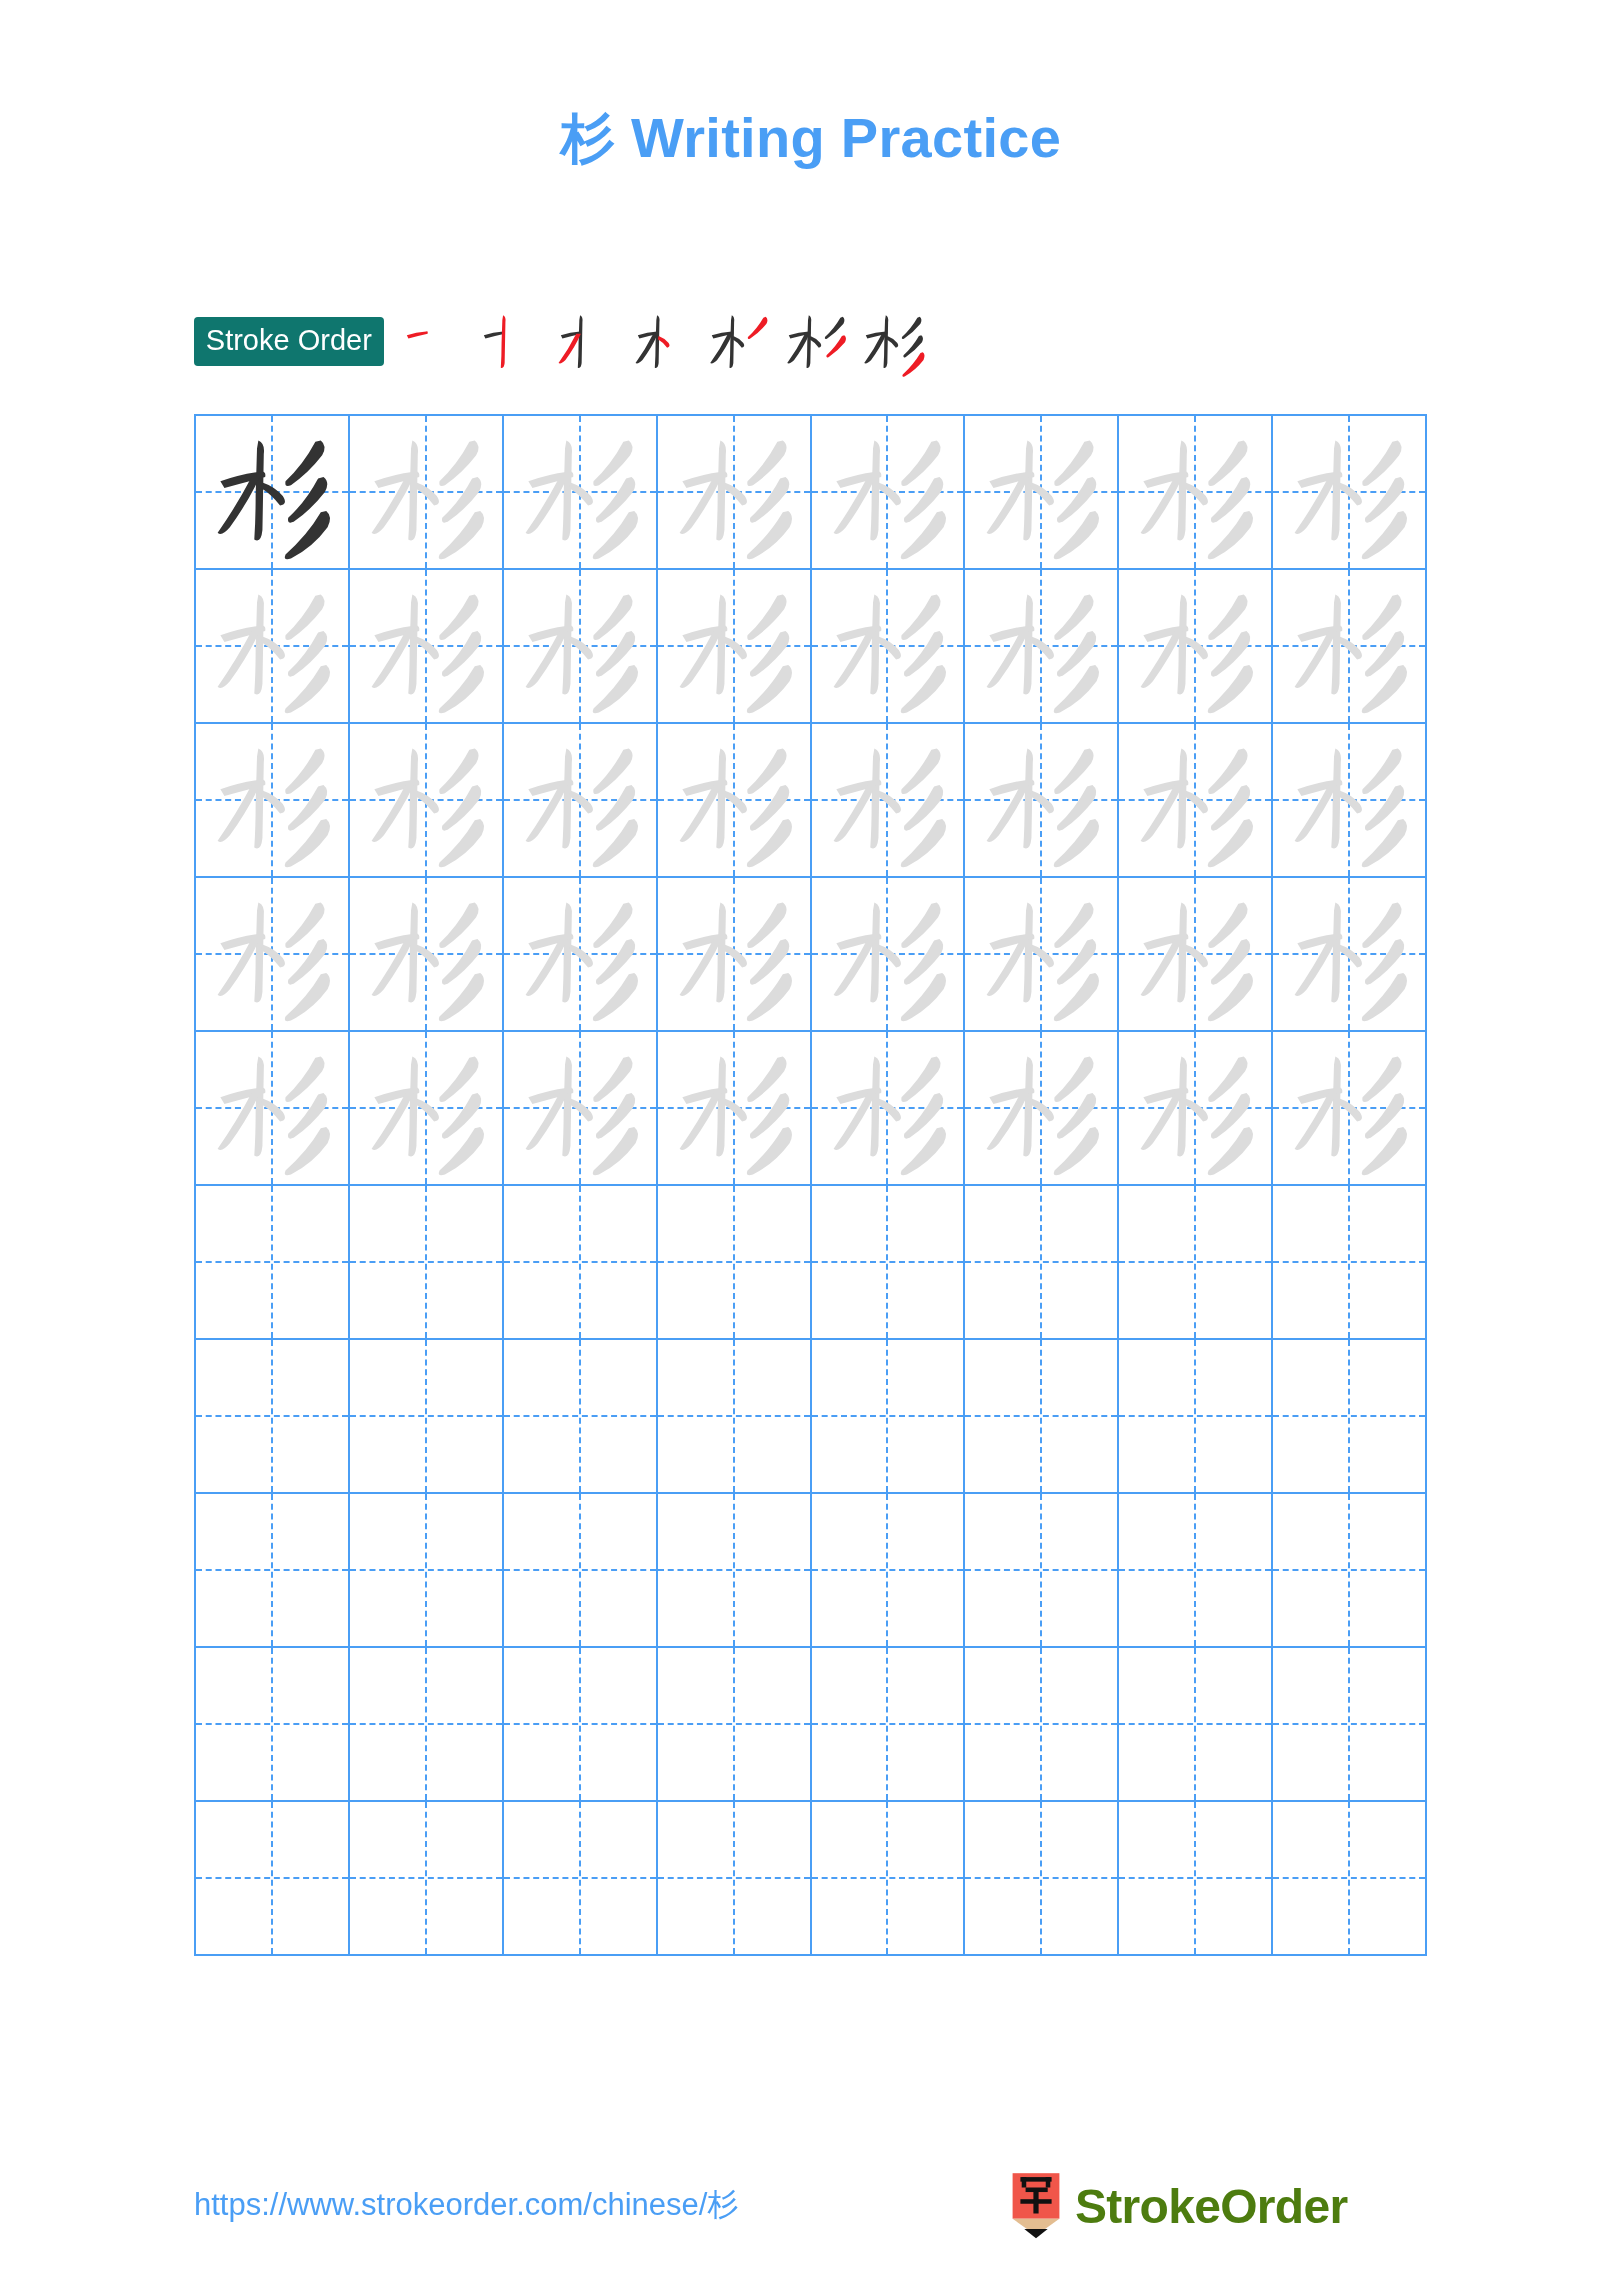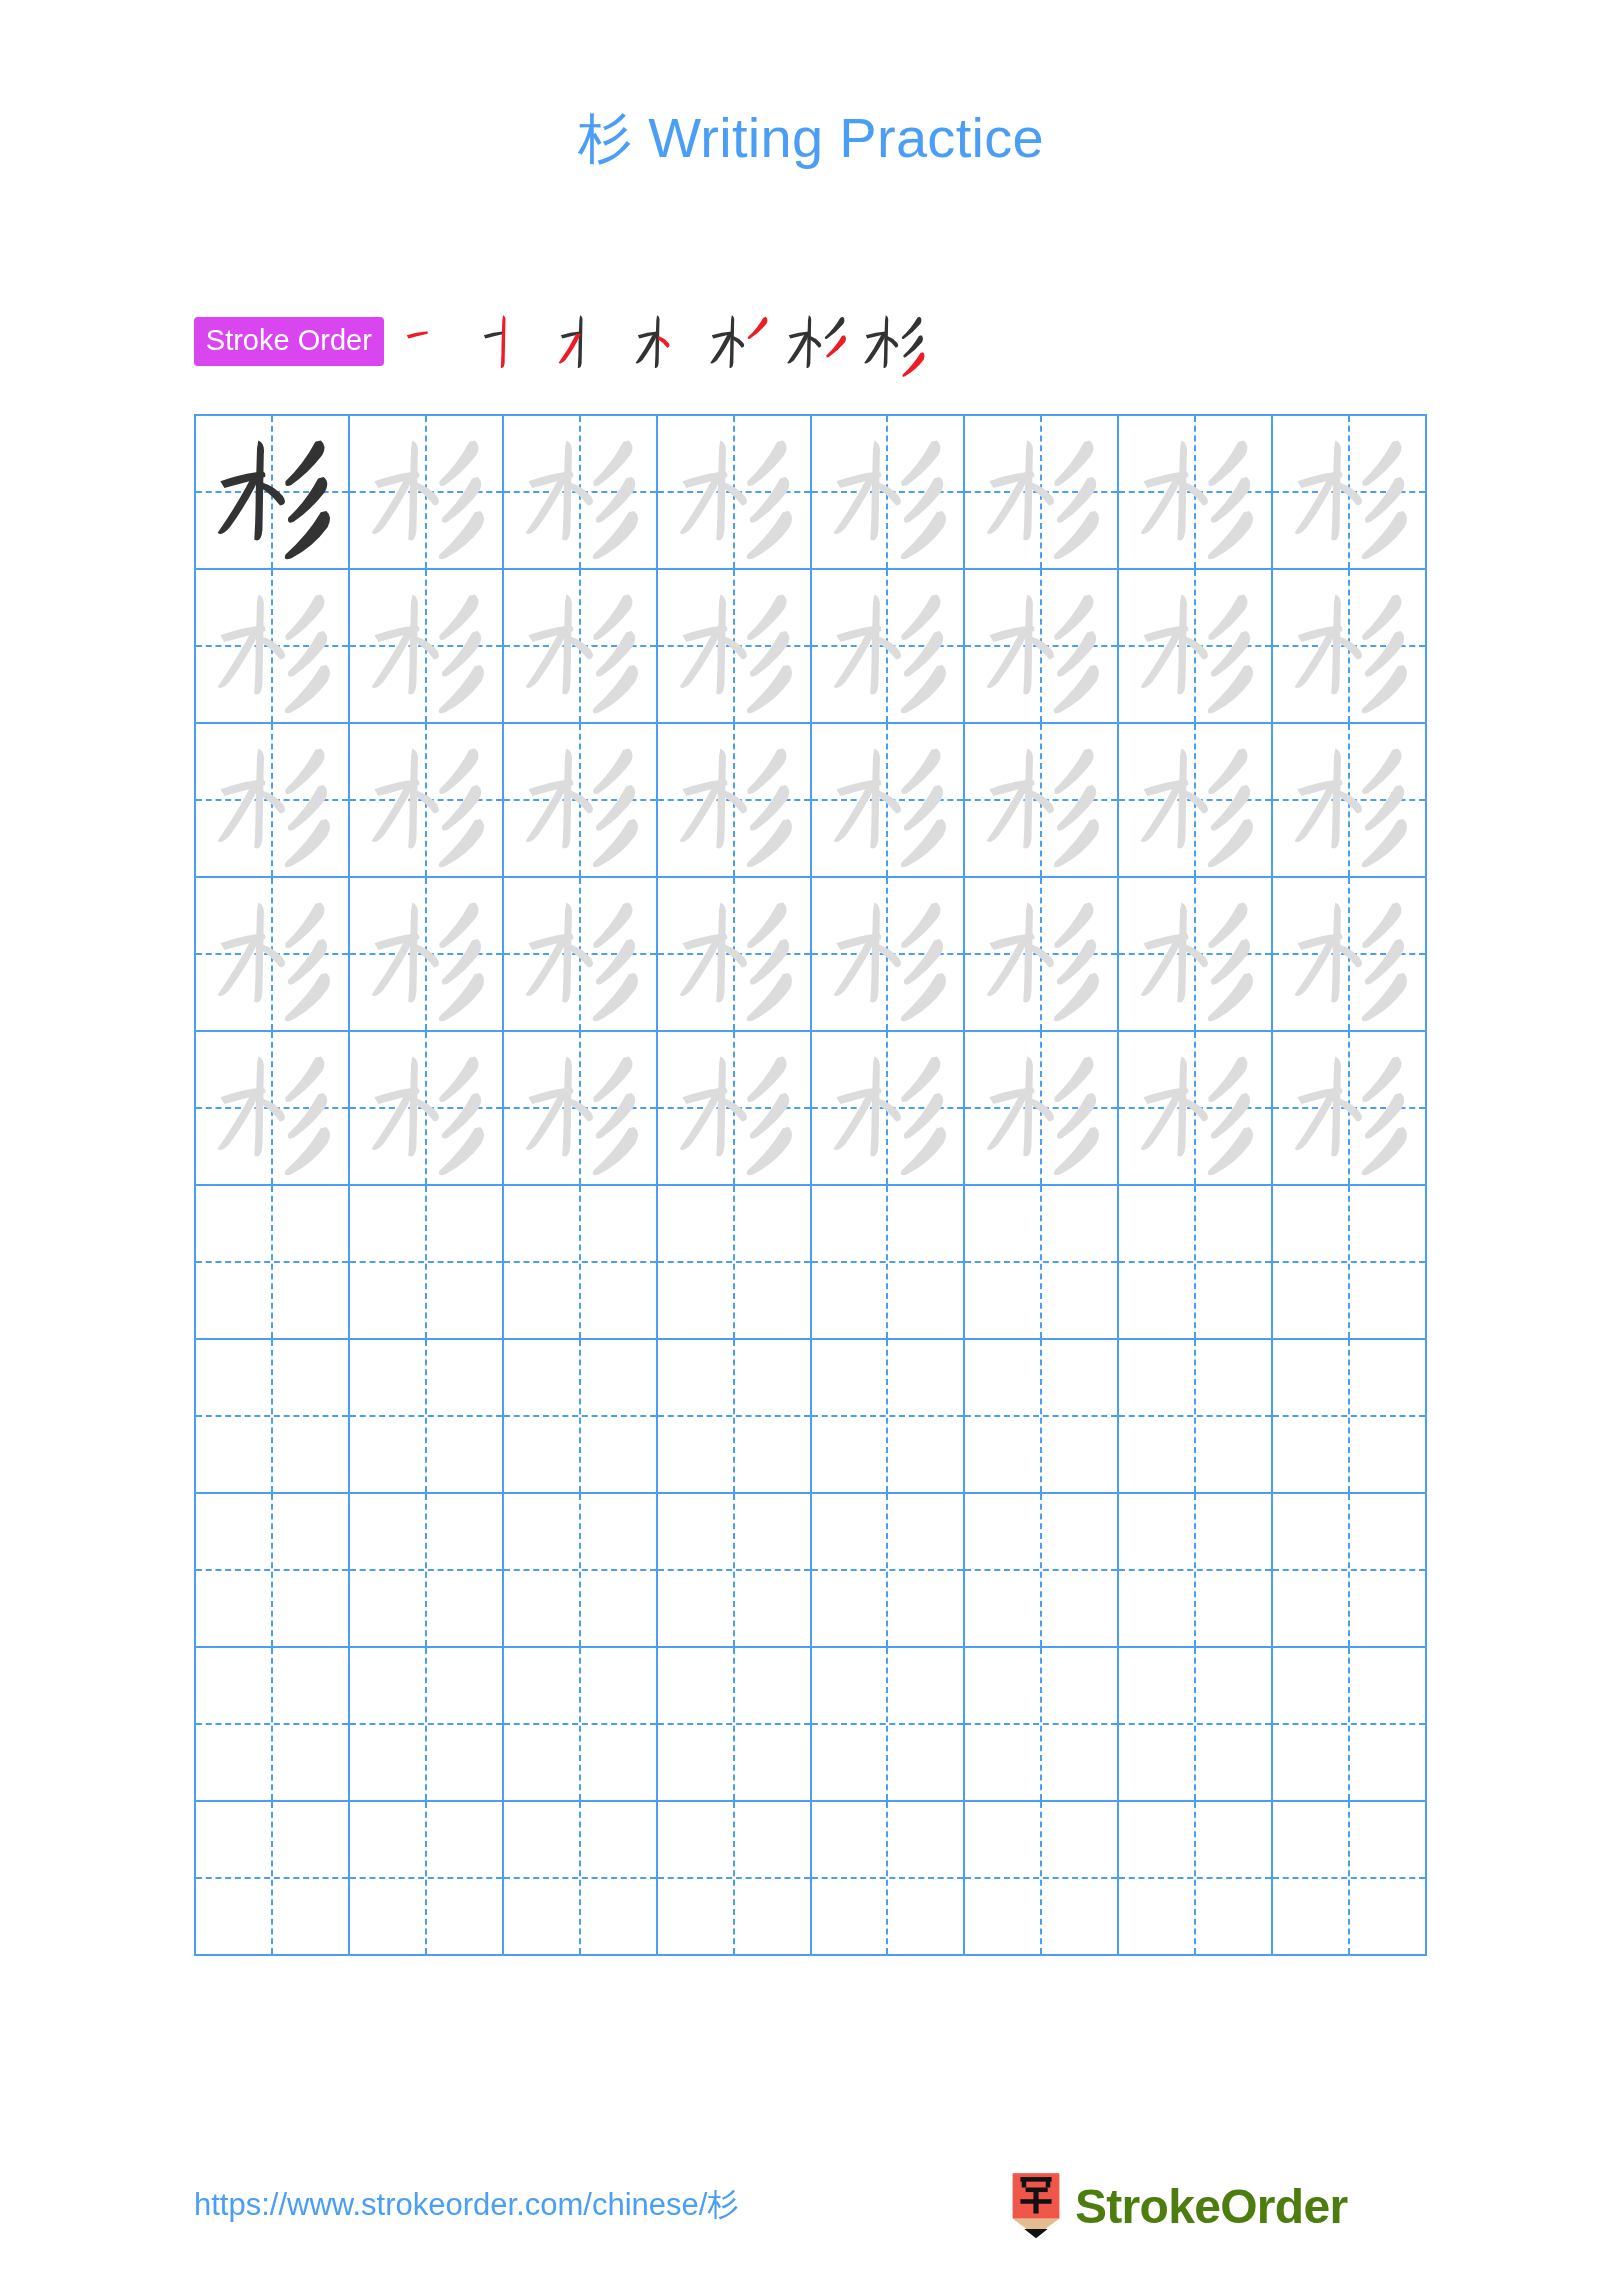--- a/index.html
+++ b/index.html
@@ -17,40 +17,40 @@
 
   
   .title {
     position: absolute;
     top: 103px;
     left: 0;
     width: 1622px;
     text-align: center;
     font-size: 56px;
     color: #4a9ef5;
-    font-weight: 400;
+    font-weight: 700;
     letter-spacing: 0.3px;
     white-space: nowrap;
   }
   .title .han {
     font-family: "DejaVu Sans", sans-serif;
     font-size: 54px;
   }
 
   
   .stroke-order-row {
     position: absolute;
     top: 302px;
     left: 194px;
     height: 79px;
     display: flex;
     align-items: center;
   }
   .so-badge {
-    background: #d946ef;
+    background: #0f766e;
     color: #ffffff;
     font-size: 29px;
     line-height: 1;
     padding: 9.2px 11.8px 11.8px 11.8px;
     border-radius: 3.9px;
     white-space: nowrap;
     font-weight: 400;
   }
   .so-glyphs {
     display: flex;

